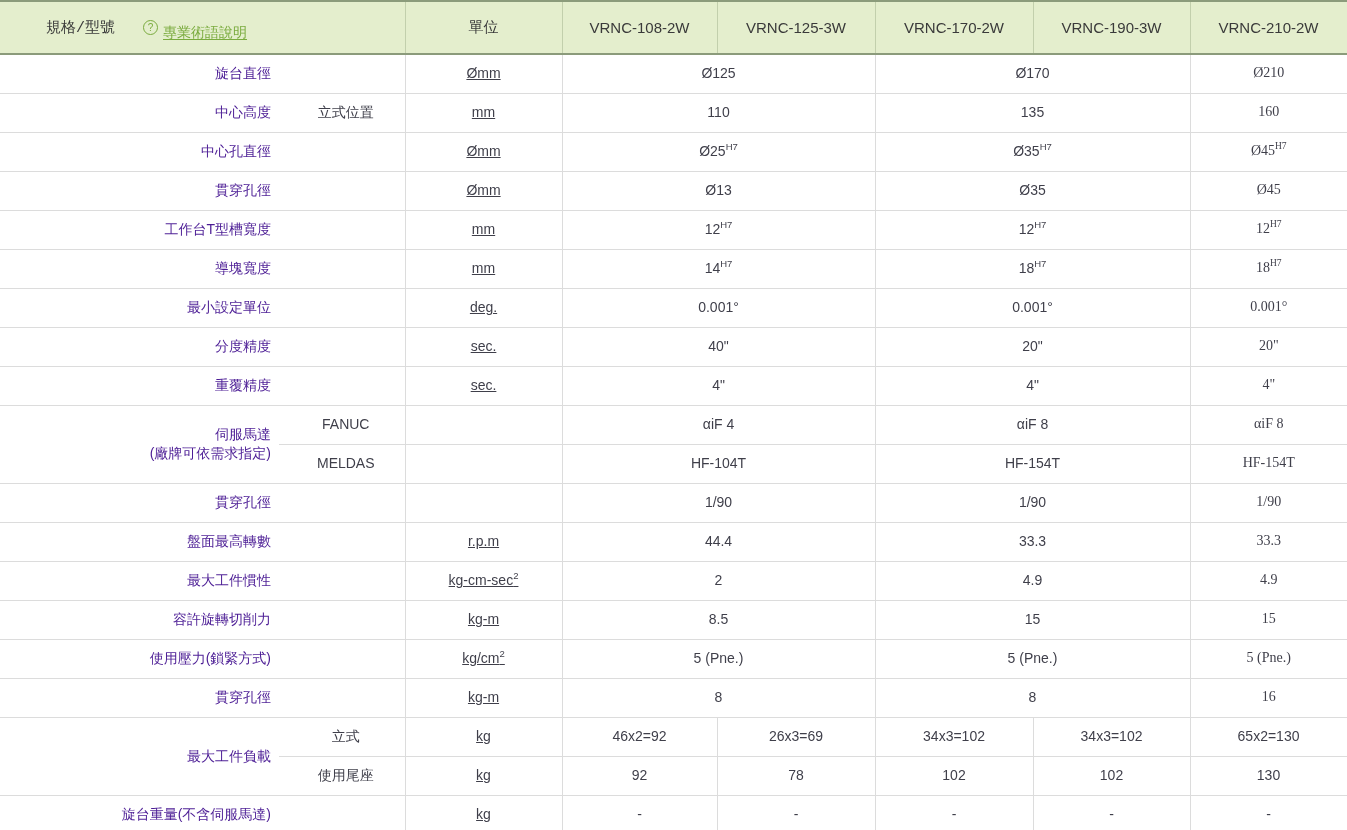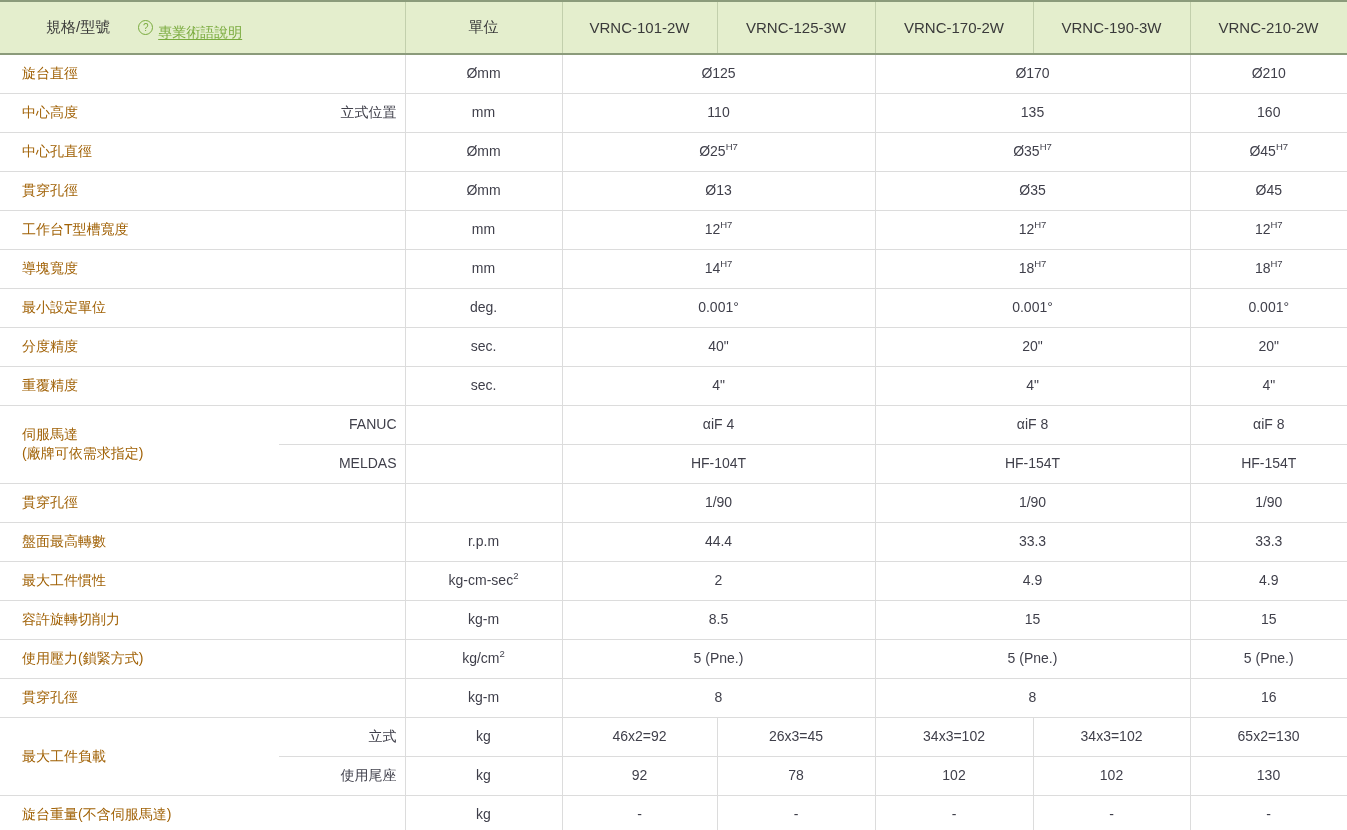--- a/index.html
+++ b/index.html
@@ -45,20 +45,21 @@
   }
   .head-spec-inner {
     display: flex;
     align-items: center;
     justify-content: flex-start;
     gap: 28px;
     padding-left: 42px;
   }
   .head-spec-title {
     white-space: nowrap;
+    font-family: Liberation Mono, monospace;
   }
   .term-link {
     display: inline-flex;
     align-items: center;
     gap: 5px;
     color: #7aab3e;
     text-decoration: none;
     font-size: 14px;
     white-space: nowrap;
   }
@@ -86,34 +87,34 @@
     border-right: 1px solid #dcdcdc;
     height: 39px;
     padding: 0 8px;
     text-align: center;
     vertical-align: middle;
     color: #3f3f4a;
     font-size: 14px;
     line-height: 1.35;
   }
   table.spec tbody td.nameCell {
-    text-align: left;
-    padding-left: 22px;
+    text-align: right;
+    padding-left: 6px;
     border-left: none;
     border-right: none;
-    color: #a16207;
+    color: #4c1d95;
   }
   table.spec tbody td.subCell {
-    text-align: right;
+    text-align: center;
     padding-left: 16px;
     border-left: none;
     border-right: 1px solid #dcdcdc;
   }
-  table.spec tbody td.no-left { border-left: none; }
-  table.spec tbody td.no-right { border-right: none; }
+  table.spec tbody td.no-left { border-left: none; text-decoration: underline; }
+  table.spec tbody td.no-right { border-right: none; font-family: Liberation Serif, serif; }
   .two-line { line-height: 1.5; margin-top: 40px; }
   sup { font-size: 0.68em; vertical-align: super; line-height: 0; }
 </style>
 </head>
 <body>
 
 <table class="spec">
   <colgroup>
     <col style="width:279px">
     <col style="width:126px">
@@ -129,21 +130,21 @@
       <th colspan="2" class="first-head">
         <div class="head-spec-inner">
           <span class="head-spec-title">規格/型號</span>
           <a href="#" class="term-link">
             <span class="q-icon">?</span>
             <span class="label">專業術語說明</span>
           </a>
         </div>
       </th>
       <th>單位</th>
-      <th>VRNC-101-2W</th>
+      <th>VRNC-108-2W</th>
       <th>VRNC-125-3W</th>
       <th>VRNC-170-2W</th>
       <th>VRNC-190-3W</th>
       <th>VRNC-210-2W</th>
       <th class="last-head">VRNC-210-3W</th>
     </tr>
   </thead>
   <tbody id="spec-body">
       <tr>
         <td class="nameCell">旋台直徑</td>
@@ -281,21 +282,21 @@
         <td class="no-left">kg-m</td>
         <td colspan="2">8</td>
         <td colspan="2">8</td>
         <td colspan="2" class="no-right">16</td>
       </tr>
       <tr>
         <td class="nameCell" rowspan="2">最大工件負載</td>
         <td class="subCell">立式</td>
         <td class="no-left">kg</td>
         <td>46x2=92</td>
-        <td>26x3=45</td>
+        <td>26x3=69</td>
         <td>34x3=102</td>
         <td>34x3=102</td>
         <td>65x2=130</td>
         <td class="no-right">30x3=90</td>
       </tr>
       <tr>
         <td class="subCell">使用尾座</td>
         <td class="no-left">kg</td>
         <td>92</td>
         <td>78</td>

